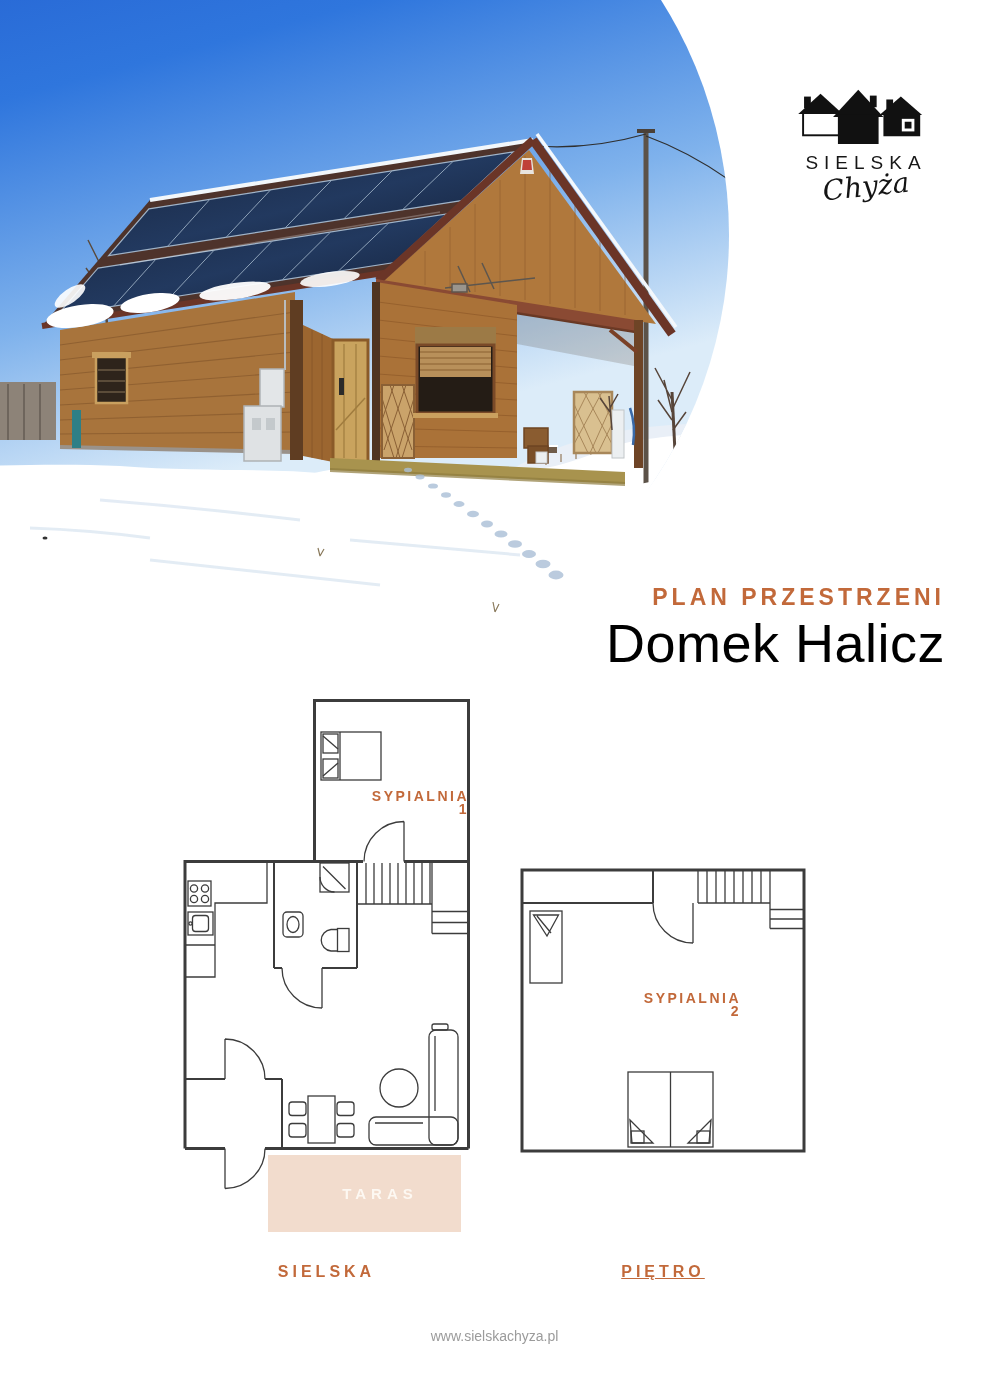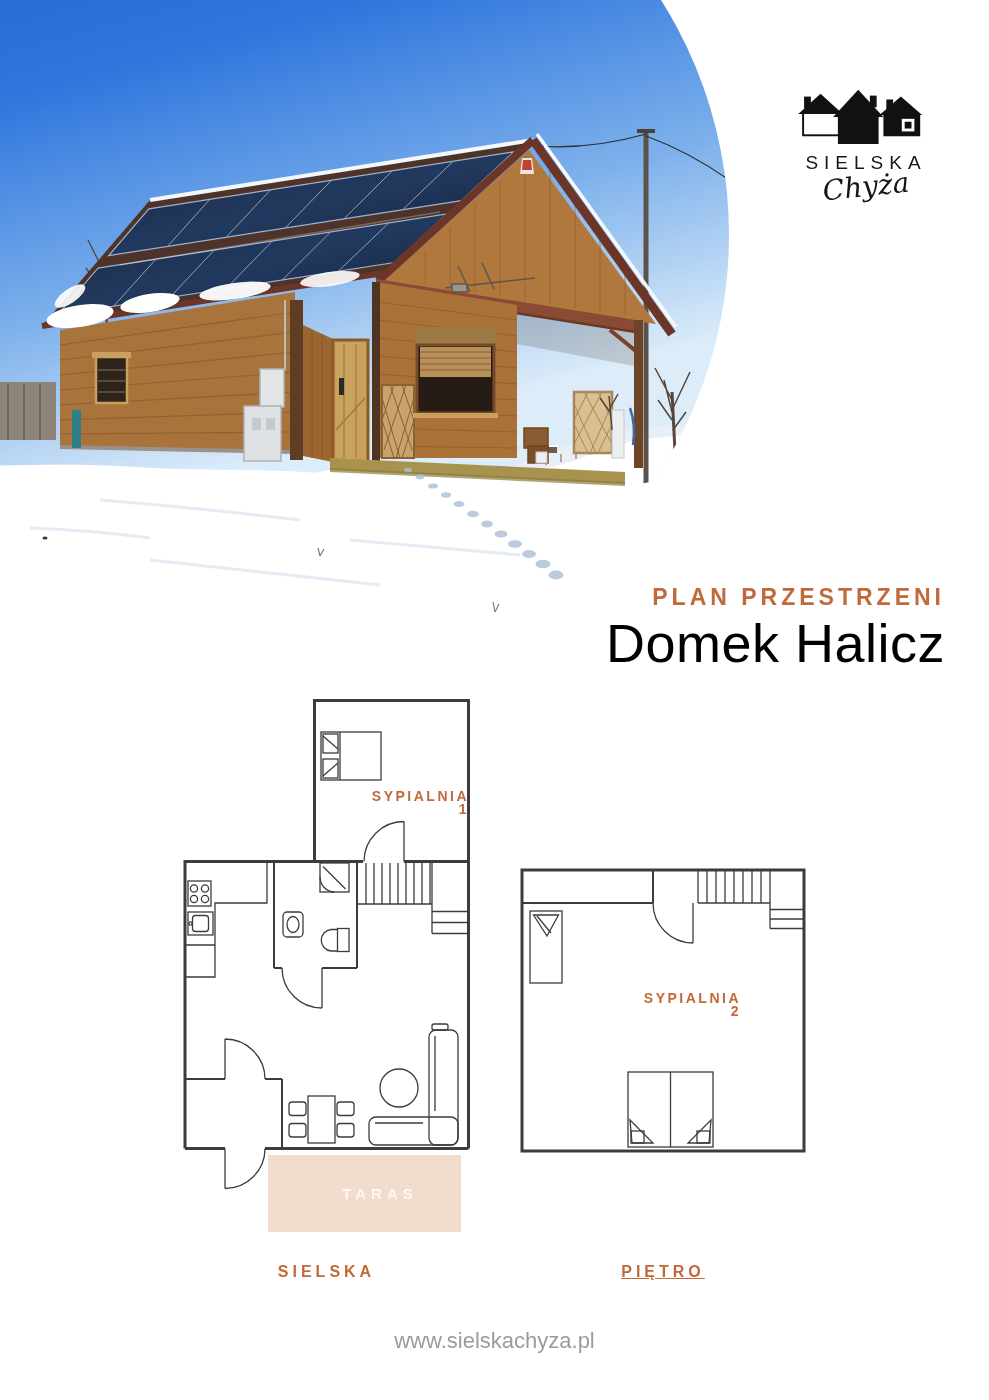--- a/index.html
+++ b/index.html
@@ -23,21 +23,21 @@
               font-size:14px;letter-spacing:2.5px;line-height:13px;}
   .terrace{position:absolute;left:85px;top:457px;width:167px;height:77px;background:#f2dccd;
            display:flex;align-items:center;justify-content:center;padding-left:26px;}
   .terrace span{color:#fdf8f2;font-weight:bold;font-size:15px;letter-spacing:5px;padding-left:5px;}
   .plan-caption{position:absolute;top:1263px;text-align:center;color:#c2693a;
                 font-weight:bold;font-size:16px;letter-spacing:4px;}
   .cap-parter{left:183px;width:287px;}
   .cap-pietro{left:520px;width:286px;text-decoration:underline;}
   
   .site{position:absolute;left:0;top:1328px;width:100%;text-align:center;
-        font-size:22px;color:#9b9b9b;}
+        font-size:14px;color:#9b9b9b;}
 </style>
 </head>
 <body>
 
 <div class="page">
 
   <svg class="abs" style="left:0;top:0" width="989" height="700" viewBox="0 0 989 700">
     <defs>
       <clipPath id="circleClip">
           <circle cx="289" cy="235" r="440"></circle>

